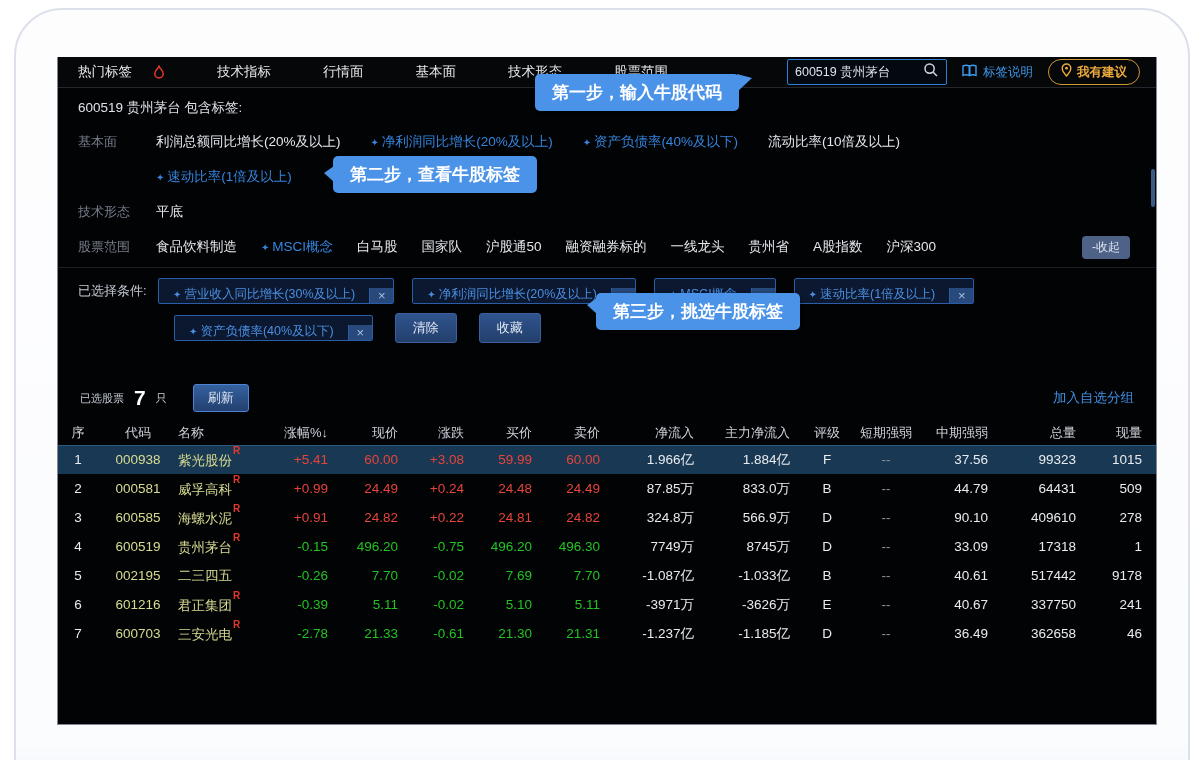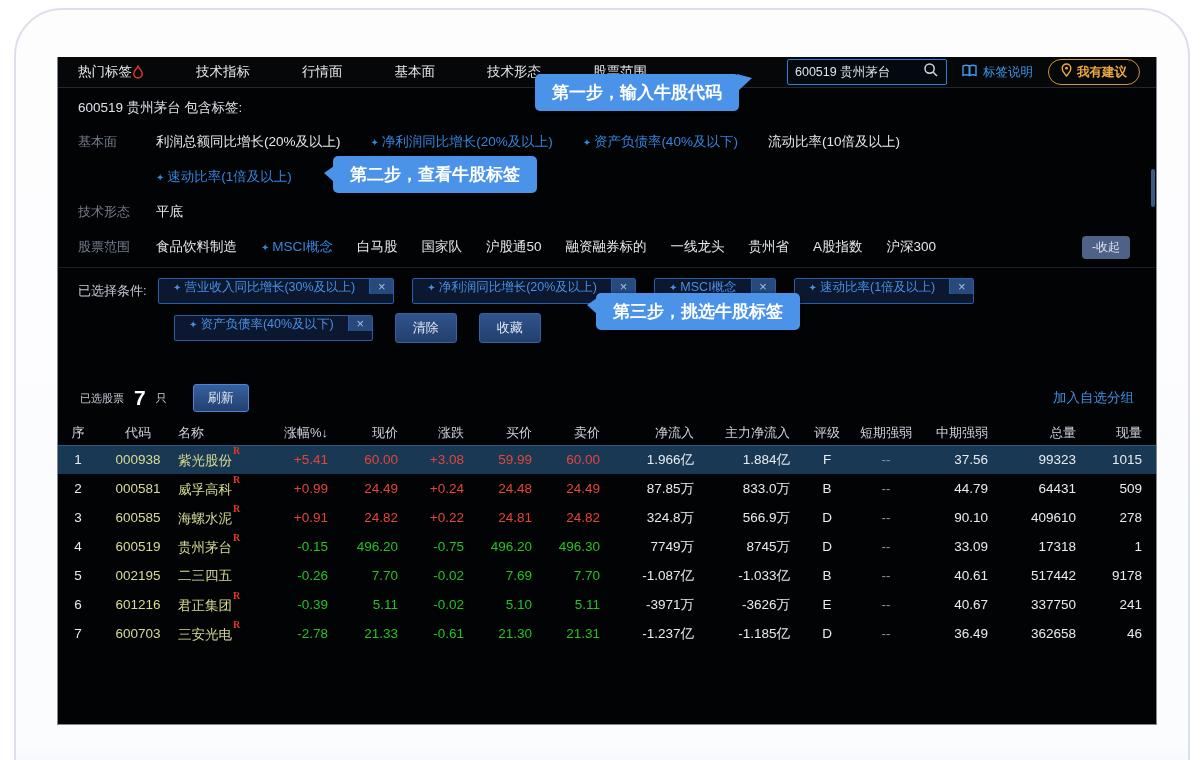--- a/index.html
+++ b/index.html
@@ -8,21 +8,21 @@
   .card { position:absolute; left:14px; top:8px; width:1176px; height:840px;
     border:2px solid #dbe0ea; border-radius:48px 48px 0 0;
     background:linear-gradient(180deg,#fdfdfe 0%,#fbfcfe 88%,#e9edf6 96%); }
   .panel { position:relative; margin:47px 0 0 41px; width:1100px; height:668px;
     background:#020305; border:1px solid #82879a; border-top:none; color:#e8eaee; }
 
   
   .navbar { height:31px; display:flex; align-items:center; justify-content:space-between;
     border-bottom:1px solid #25272c; padding:0 16px 0 20px; background:#060708; }
   .nav-left { display:flex; align-items:center; gap:52px; }
-  .nav-item { display:flex; align-items:center; gap:0; font-size:13.5px; color:#e6e9ee; cursor:pointer; white-space:nowrap; }
+  .nav-item { display:flex; align-items:center; gap:21px; font-size:13.5px; color:#e6e9ee; cursor:pointer; white-space:nowrap; }
   .flame { display:inline-flex; }
   .nav-right { display:flex; align-items:center; gap:15px; }
   .search { display:flex; align-items:center; justify-content:space-between; width:160px; height:26px;
     border:1px solid #2f7fd6; background:#04080f; border-radius:2px; padding:0 7px; }
   .search .sval { font-size:12.5px; color:#dce3ec; }
   .taghelp { display:flex; align-items:center; gap:6px; color:#3f9aef; font-size:12.5px; cursor:pointer; }
   .pill { display:flex; align-items:center; gap:5px; border:1px solid #cf9732; border-radius:14px;
     padding:3px 12px; color:#eba93f; font-size:12.5px; font-weight:bold; cursor:pointer;font-family:Liberation Mono, monospace; }
 
   
@@ -37,21 +37,21 @@
   .tag.active::before { content:"✦ "; font-size:10px; }
   .collapse-btn { margin-left:auto; margin-right:26px; background:#4e6288; color:#dde3ee;
     font-size:12px; padding:3px 10px; border-radius:4px; cursor:pointer; }
 
   
   .filters-area { padding-left:20px; margin-top:10px; }
   .filter-row { display:flex; align-items:center; }
   .filter-row + .filter-row { margin-top:9px; padding-left:96px; }
   .filters-label { width:80px; flex:0 0 80px; font-size:13px; color:#c3c8d2; }
   .chips { display:flex; align-items:center; gap:18px; }
-  .chip { display:flex; align-items:flex-start; height:26px; border:1px solid #2b5ca6; border-radius:2px;
+  .chip { display:flex; align-items:flex-end; height:26px; border:1px solid #2b5ca6; border-radius:2px;
     background:#0c1830; overflow:hidden; }
   .chip-label { display:flex; align-items:center; padding:0 14px; font-size:12.5px; color:#4a8fe0; white-space:nowrap; }
   .chip-label::before { content:"✦ "; font-size:10px; margin-right:3px; }
   .chip-x { display:flex; align-items:center; justify-content:center; width:24px;
     background:#27497b; border-left:1px solid #2b5ca6; color:#a8c0e2; font-size:13px; cursor:pointer; }
   .btn-blue { margin-left:22px; min-width:62px; text-align:center; padding:5px 14px; font-size:13px; color:#e3e9f2;
     background:linear-gradient(#30548e,#233f6c); border:1px solid #3a619f; border-radius:3px; cursor:pointer; }
 
   
   .stocks-bar { display:flex; align-items:center; margin-top:40px; padding:0 22px; height:30px; }
@@ -63,21 +63,21 @@
   .add-group { margin-left:auto; font-size:13.5px; color:#418fe2; cursor:pointer; }
 
   
   .table { margin-top:8px; }
   .grid { display:grid; grid-template-columns:40px 80px 96px 66px 70px 66px 68px 68px 94px 96px 50px 68px 80px 88px 70px;
     align-items:center; }
   .thead { height:24px; font-size:13px; color:#ced2da; }
   .trow { height:29px; font-size:13.5px; color:#e8ebef; cursor:pointer; }
   .grid > :nth-child(1) { text-align:center; }
   .grid > :nth-child(2) { text-align:center; }
-  .grid > :nth-child(3) { text-align:left;font-family:Liberation Serif, serif; }
+  .grid > :nth-child(3) { text-align:left; }
   .grid > :nth-child(n+4):nth-child(-n+10) { text-align:right; padding-right:12px; }
   .grid > :nth-child(11), .grid > :nth-child(12) { text-align:center; }
   .grid > :nth-child(13), .grid > :nth-child(14) { text-align:right; padding-right:12px; }
   .grid > :nth-child(15) { text-align:right; padding-right:16px; }
   .trow .c-code,.trow .c-name { color:#d8dc92; }
   .trow.up .px { color:#e6443a; }
   .trow.down .px { color:#22c322; }
   .trow .c-dash { color:#8d939e; }
   .trow.sel { background:#193853; box-shadow:inset 0 1px 0 #2a5b82; }
   .rflag { position:relative; top:-5px; font-size:10px; font-weight:bold; color:#e0392b; margin-left:1px; }

